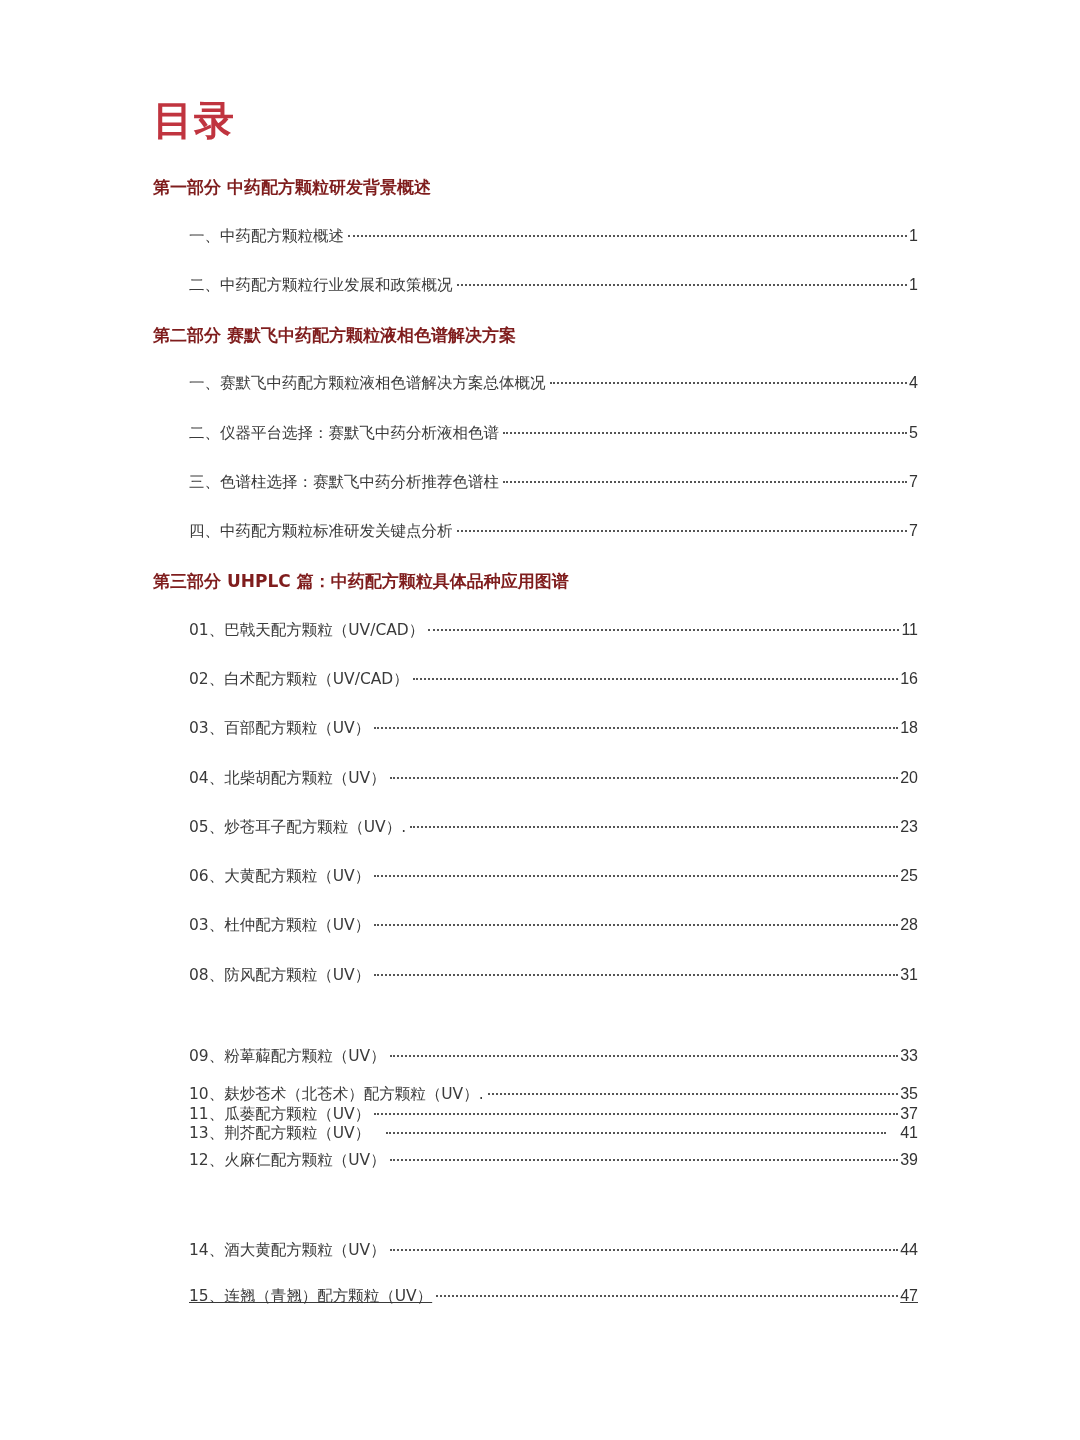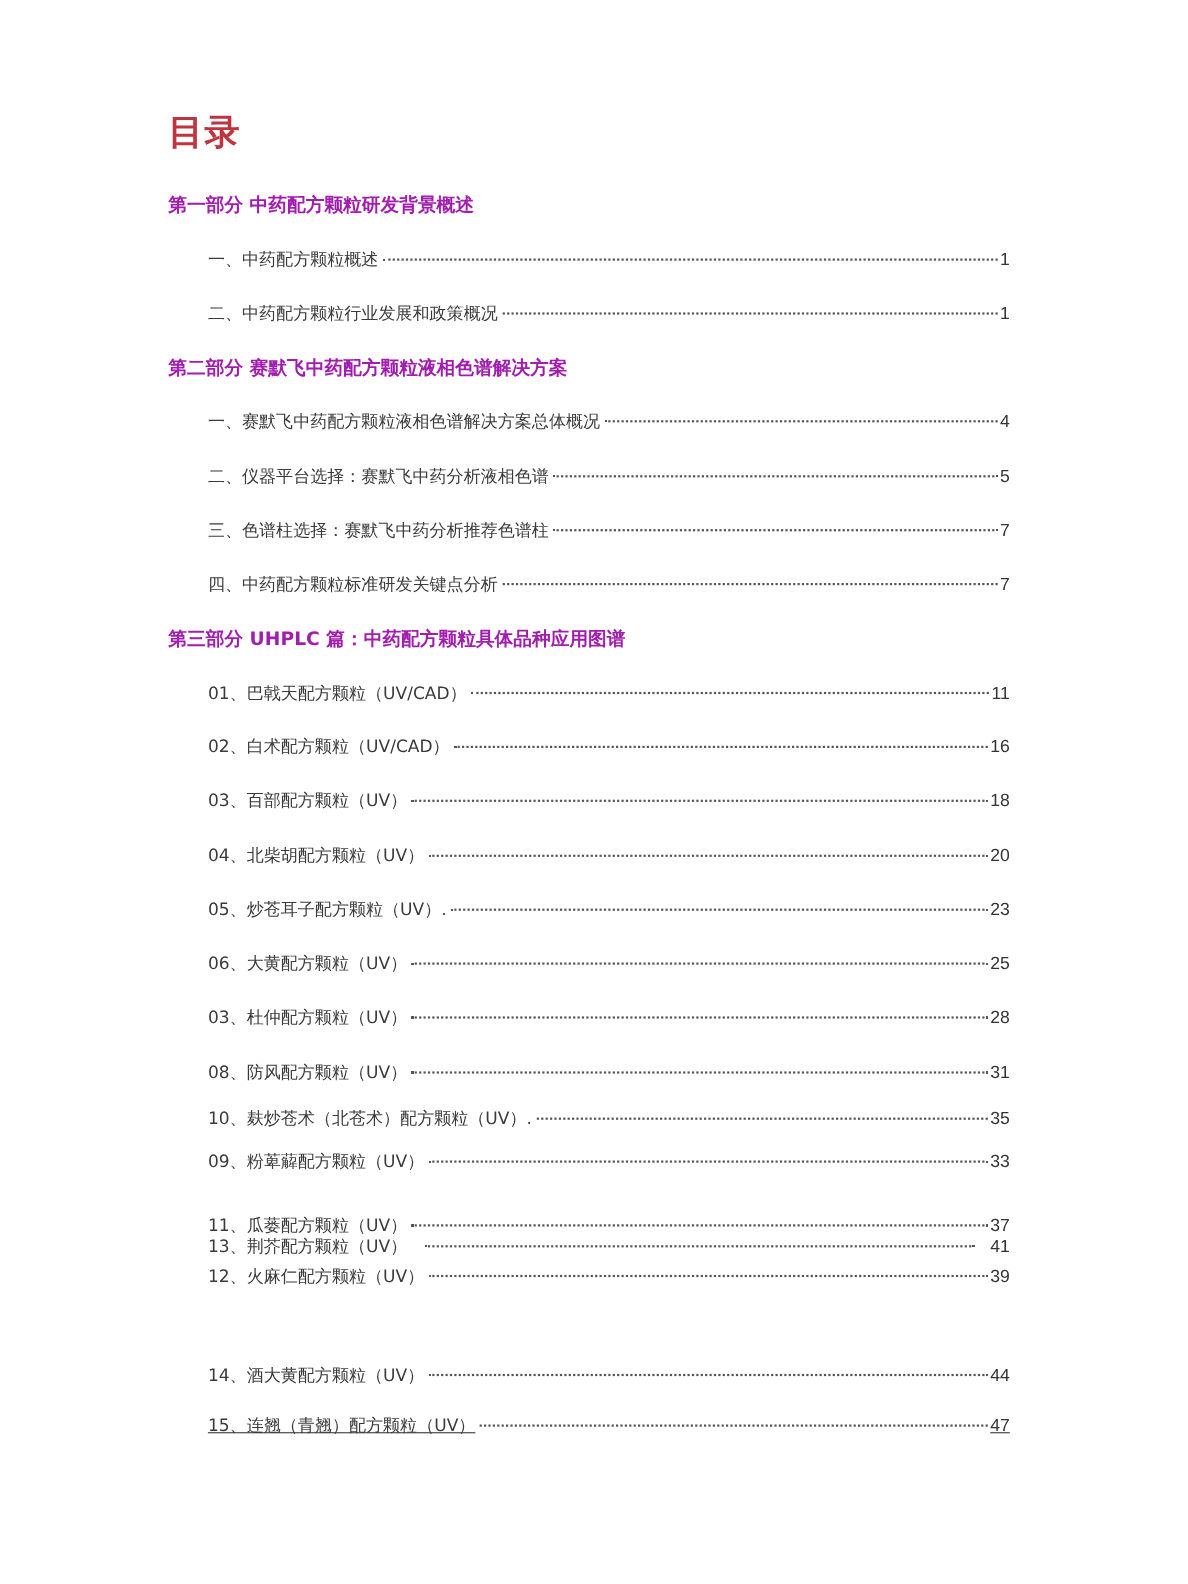--- a/index.html
+++ b/index.html
@@ -18,32 +18,32 @@
     .page {
       position: absolute;
       left: 0; top: 0;
       width: 1080px;
       height: 1440px;
     }
     .toc-title {
       position: absolute;
       left: 153px;
       top: 96px;
-      font-size: 32px;
+      font-size: 40px;
       font-weight: bold;
       color: #c0343f;
       letter-spacing: 1px;
       line-height: 48px;
     }
     .section-heading {
       position: absolute;
       left: 153px;
       font-size: 17px;
       font-weight: bold;
-      color: #a21caf;
+      color: #7f1d1d;
       line-height: 24px;
       white-space: nowrap;
     }
     .toc-entry {
       position: absolute;
       left: 189px;
       width: 729px;
       display: flex;
       align-items: baseline;
       font-size: 15.5px;
@@ -151,21 +151,21 @@
   <div class="toc-entry" style="top:963px;">
     <span class="entry-label">08、防风配方颗粒（UV）</span>
     <span class="leader"></span>
     <span class="page-num">31</span>
   </div>
   <div class="toc-entry" style="top:1044px;">
     <span class="entry-label">09、粉萆薢配方颗粒（UV）</span>
     <span class="leader"></span>
     <span class="page-num">33</span>
   </div>
-  <div class="toc-entry" style="top:1005px;">
+  <div class="toc-entry" style="top:1082px;">
     <span class="entry-label">10、麸炒苍术（北苍术）配方颗粒（UV）.</span>
     <span class="leader"></span>
     <span class="page-num">35</span>
   </div>
   <div class="toc-entry" style="top:1102px;">
     <span class="entry-label">11、瓜蒌配方颗粒（UV）</span>
     <span class="leader"></span>
     <span class="page-num">37</span>
   </div>
   <div class="toc-entry" style="top:1148px;">

